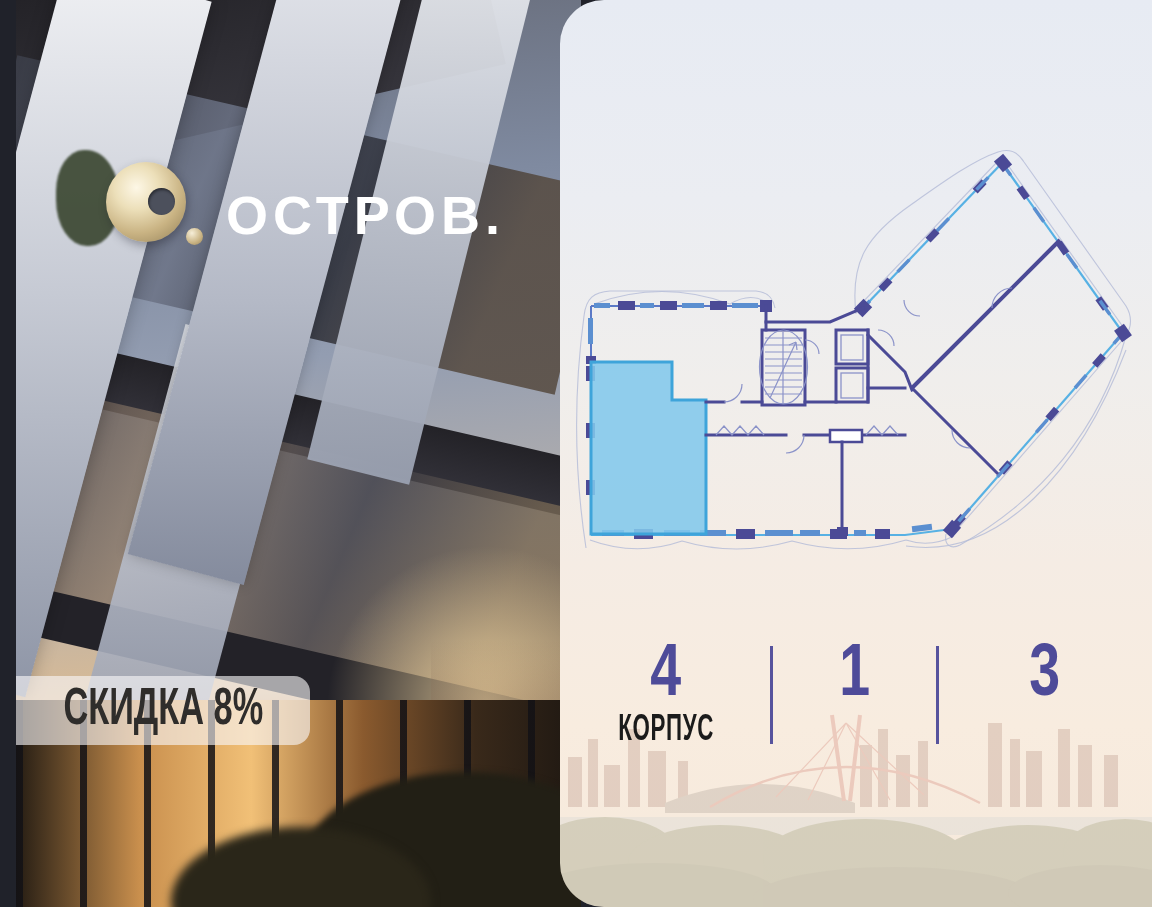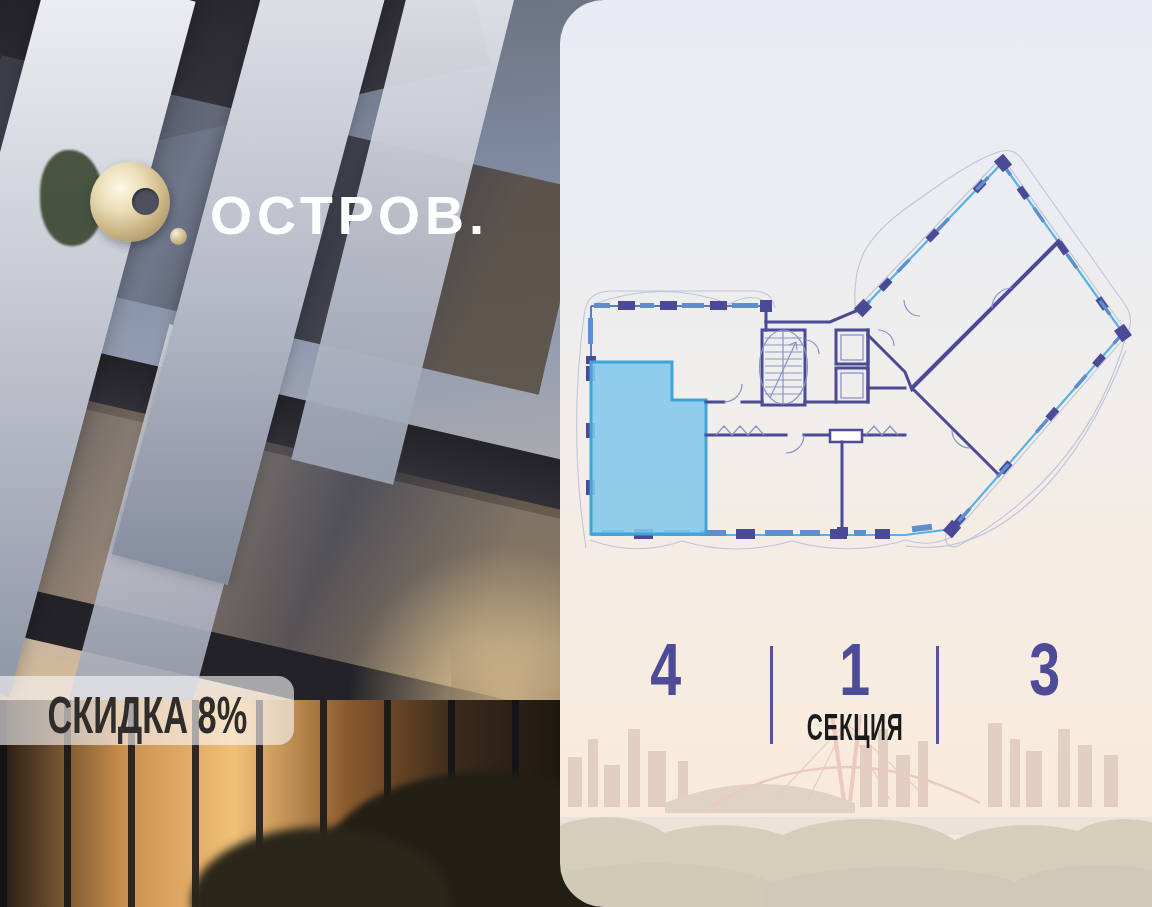--- a/index.html
+++ b/index.html
@@ -3,23 +3,22 @@
 <meta charset="utf-8">
 <style>
   html,body{margin:0;padding:0;background:#111;}
   .stage{
     position:relative;width:1152px;height:907px;overflow:hidden;
     font-family:"Liberation Sans",sans-serif;
     background:#20222a;
   }
   
   .photo{
-    position:absolute;left:0;top:0;width:565px;height:907px;overflow:hidden;
+    position:absolute;left:16px;top:0;width:565px;height:907px;overflow:hidden;
     background:linear-gradient(175deg,#686d7b 0%,#7f8aa0 22%,#939db1 40%,#b3afad 58%,#d9bb95 74%,#b07f4f 86%,#4a3726 95%,#251d15 100%);
-    padding-left:36px;
   }
   .photo .shape{position:absolute;}
   .f-roof{left:-90px;top:-110px;width:560px;height:240px;background:linear-gradient(#1d1c20,#35343b);transform:rotate(-13deg);}
   .f-glass-top{left:-30px;top:120px;width:600px;height:210px;background:linear-gradient(100deg,#3c3f4a 0%,#6c7386 35%,#2c2e37 60%,#55493e 85%);opacity:.85;transform:rotate(13deg);}
   .f-fascia1{left:-50px;top:400px;width:700px;height:58px;background:linear-gradient(#232227,#33323a);transform:rotate(13deg);}
   .f-glass-mid{left:-30px;top:450px;width:640px;height:210px;background:linear-gradient(100deg,#4a4343 0%,#8a7868 25%,#3a3a44 55%,#746552 80%);opacity:.8;transform:rotate(13deg);}
   .f-fascia2{left:-50px;top:655px;width:720px;height:48px;background:#232228;transform:rotate(13deg);}
   .f-slat1{left:-45px;top:-30px;width:150px;height:720px;background:linear-gradient(165deg,#f0f1f4 0%,#c6cad4 45%,#8e95a6 100%);transform:rotate(15deg);box-shadow:0 0 18px rgba(0,0,0,.25);}
   .f-slat2{left:190px;top:-40px;width:120px;height:620px;background:linear-gradient(165deg,#e2e4ea 0%,#b4b9c6 55%,#848b9d 100%);transform:rotate(15deg);box-shadow:0 0 14px rgba(0,0,0,.22);}
   .f-slat3{left:355px;top:-60px;width:105px;height:540px;background:linear-gradient(165deg,#eceef2 0%,#bfc4cf 50%,#99a0b0 100%);transform:rotate(14deg);opacity:.95;}
@@ -43,21 +42,21 @@
     box-shadow:2px 4px 10px rgba(30,30,40,.35);}
   .logo-ring::after{content:"";position:absolute;left:42px;top:26px;width:27px;height:27px;border-radius:50%;
     background:#4c505c;box-shadow:inset 1px 2px 3px rgba(0,0,0,.45);}
   .logo-dot{position:absolute;left:82px;top:70px;width:17px;height:17px;border-radius:50%;
     background:radial-gradient(circle at 35% 30%,#f6eed8,#c9b383 60%,#96835c 100%);}
   .logo-word{position:absolute;left:122px;top:26px;font-size:54px;font-weight:600;color:#ffffff;
     letter-spacing:5px;white-space:nowrap;}
 
   
   .badge{position:absolute;left:0;top:676px;width:294px;height:69px;border-radius:0 16px 16px 0;
-    background:rgba(248,247,248,.62);display:flex;align-items:flex-end;justify-content:center;}
+    background:rgba(248,247,248,.62);display:flex;align-items:flex-start;justify-content:center;}
   .badge span{display:inline-block;transform:scaleX(.66);transform-origin:50% 50%;
     font-size:52px;font-weight:700;color:var(--badge-text,#2f2d2b);white-space:nowrap;letter-spacing:0px;}
 
   
   .card{position:absolute;left:560px;top:0;width:592px;height:907px;border-radius:44px 0 0 44px;overflow:hidden;
     background:linear-gradient(180deg,#e7ebf3 0%,#ebedf2 22%,#f0eeec 42%,#f5ece4 62%,#f8ecdf 80%,#f6e9db 100%);}
 
   
   .cityscape{position:absolute;left:0;bottom:0;width:592px;height:240px;}
 
@@ -265,25 +264,25 @@
       <path class="arc" d="M452,288 A20,20 0 0 0 432,308"></path>
       <path class="arc" d="M392,430 A18,18 0 0 0 410,448"></path>
 
       <path class="thin1" d="M156,435 l8,-9 l8,9 l8,-9 l8,9 l8,-9 l8,9"></path>
       <path class="thin1" d="M306,435 l8,-9 l8,9 l8,-9 l8,9"></path>
     </svg>
 
     <div class="stats">
       <div class="stat stat-1">
         <div class="stat-value"><span>4</span></div>
+        <div class="stat-label"><span>КОРПУС</span></div>
       </div>
       <div class="divider div-1"></div>
       <div class="stat stat-2">
         <div class="stat-value"><span>1</span></div>
-        <div class="stat-label"><span>СЕКЦИЯ</span></div>
       </div>
       <div class="divider div-2"></div>
       <div class="stat stat-3">
         <div class="stat-value"><span>3</span></div>
       </div>
     </div>
   </div>
 </div>
 
 </body></html>

